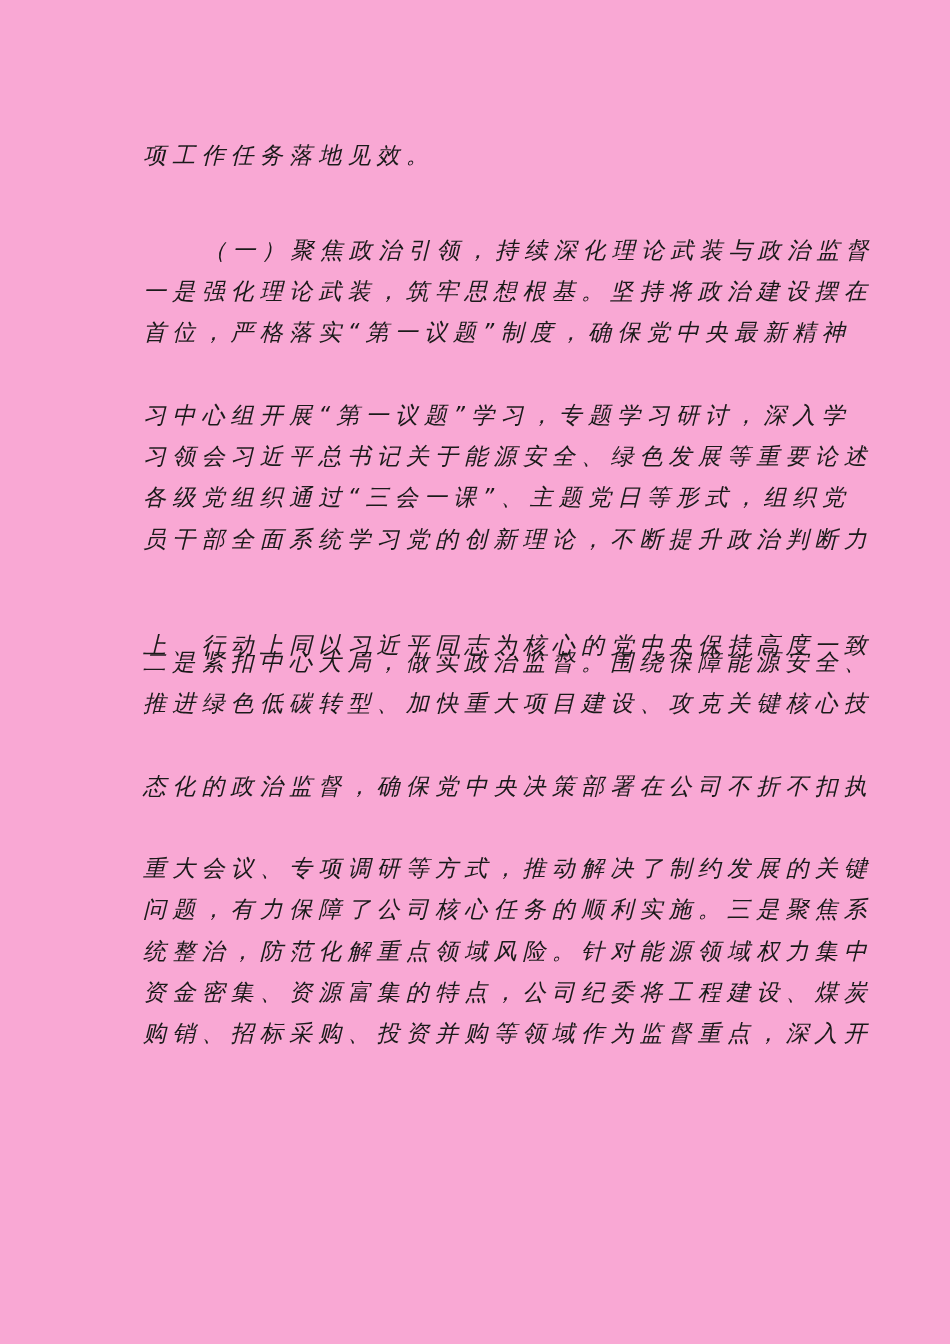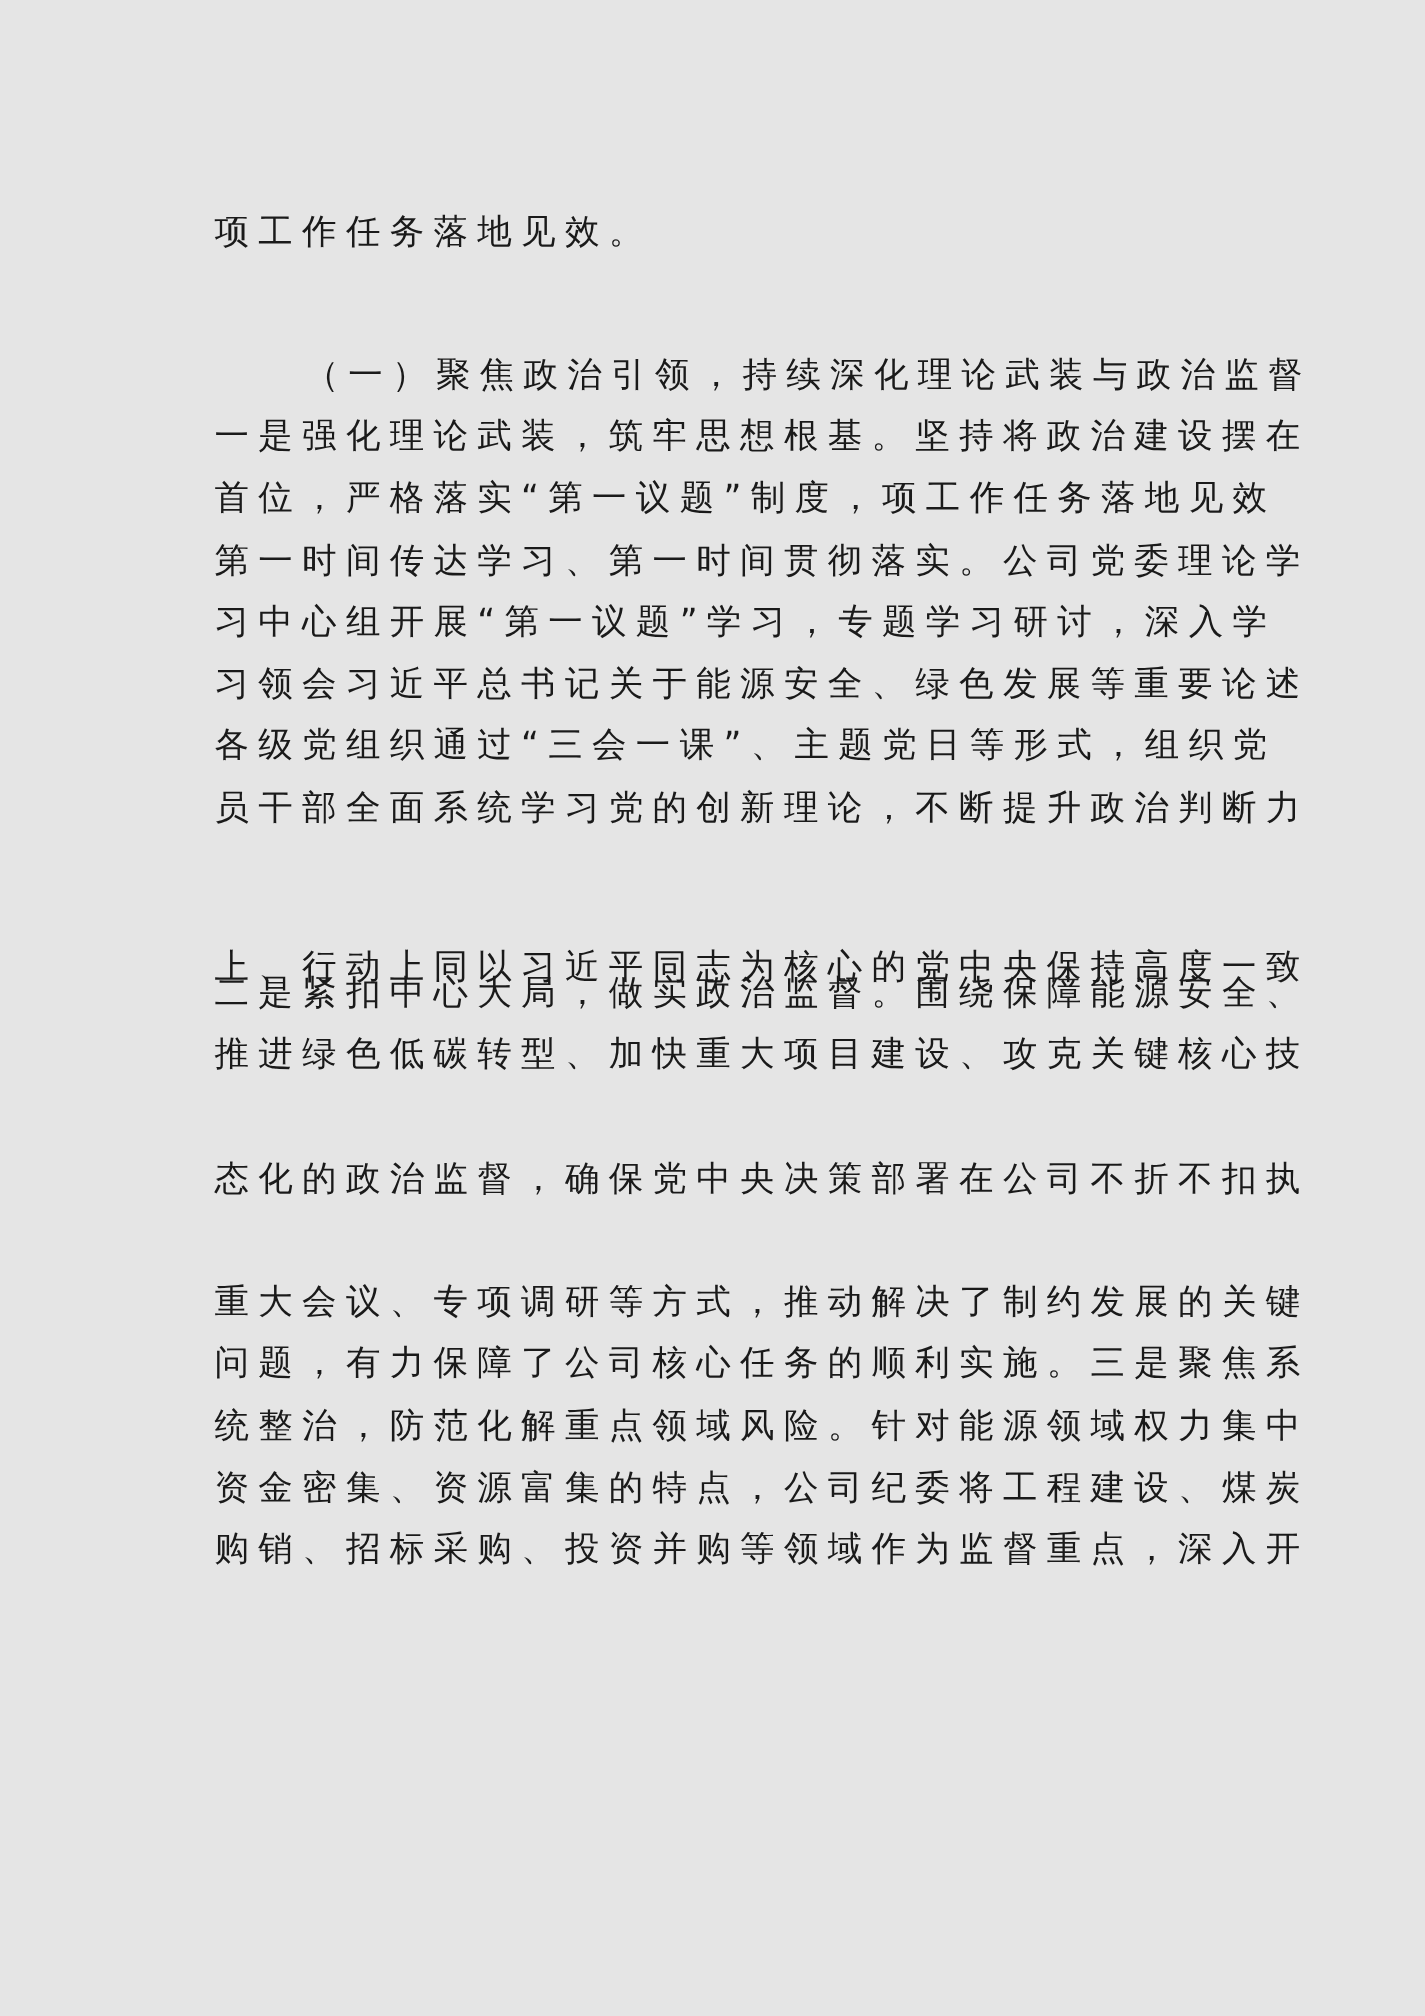--- a/index.html
+++ b/index.html
@@ -1,31 +1,30 @@
 <!DOCTYPE html>
 <html><head>
 <meta charset="utf-8">
 <style>
   html, body { margin: 0; padding: 0; background: #ffffff; }
   body { width: 950px; height: 1344px; position: relative; overflow: hidden;
          font-family: "DejaVu Sans", "Liberation Sans", sans-serif; color: #1a1a1a; }
-  .page { position: absolute; left: 0; top: 0; width: 950px; height: 1344px; background: #e5e5e5; }
+  .page { position: absolute; left: 0; top: 0; width: 950px; height: 1344px; background: #f9a8d4; font-style: italic; }
   .line { position: absolute; left: 143px; width: 664px; font-size: 23px; line-height: 30px;
           height: 30px; white-space: nowrap; letter-spacing: 6.2px; }
   .heading { left: 203px; width: 604px; }
 </style>
 </head>
 <body>
 
 <div class="page">
   <div class="line" style="top:140px">项工作任务落地见效。</div>
   <div class="line heading" style="top:235px">（一）聚焦政治引领，持续深化理论武装与政治监督</div>
   <div class="line" style="top:276px">一是强化理论武装，筑牢思想根基。坚持将政治建设摆在</div>
-  <div class="line" style="top:317px">首位，严格落实“第一议题”制度，项工作任务落地见效</div>
-  <div class="line" style="top:359px">第一时间传达学习、第一时间贯彻落实。公司党委理论学</div>
+  <div class="line" style="top:317px">首位，严格落实“第一议题”制度，确保党中央最新精神</div>
   <div class="line" style="top:400px">习中心组开展“第一议题”学习，专题学习研讨，深入学</div>
   <div class="line" style="top:441px">习领会习近平总书记关于能源安全、绿色发展等重要论述</div>
   <div class="line" style="top:482px">各级党组织通过“三会一课”、主题党日等形式，组织党</div>
   <div class="line" style="top:524px">员干部全面系统学习党的创新理论，不断提升政治判断力</div>
   <div class="line" style="top:630px">上、行动上同以习近平同志为核心的党中央保持高度一致</div>
   <div class="line" style="top:647px">二是紧扣中心大局，做实政治监督。围绕保障能源安全、</div>
   <div class="line" style="top:688px">推进绿色低碳转型、加快重大项目建设、攻克关键核心技</div>
   <div class="line" style="top:771px">态化的政治监督，确保党中央决策部署在公司不折不扣执</div>
   <div class="line" style="top:853px">重大会议、专项调研等方式，推动解决了制约发展的关键</div>
   <div class="line" style="top:894px">问题，有力保障了公司核心任务的顺利实施。三是聚焦系</div>

